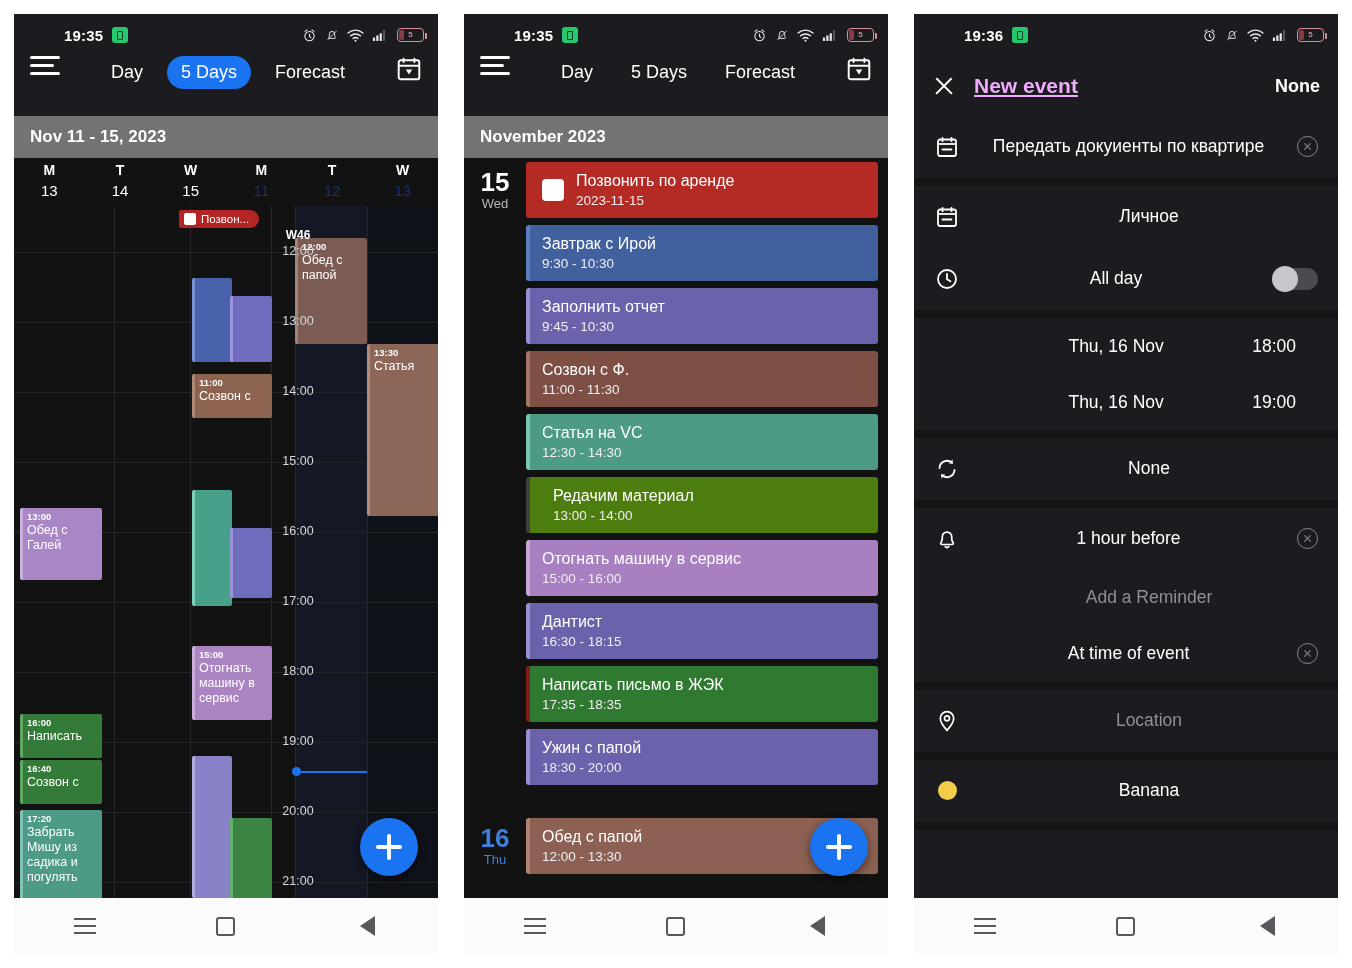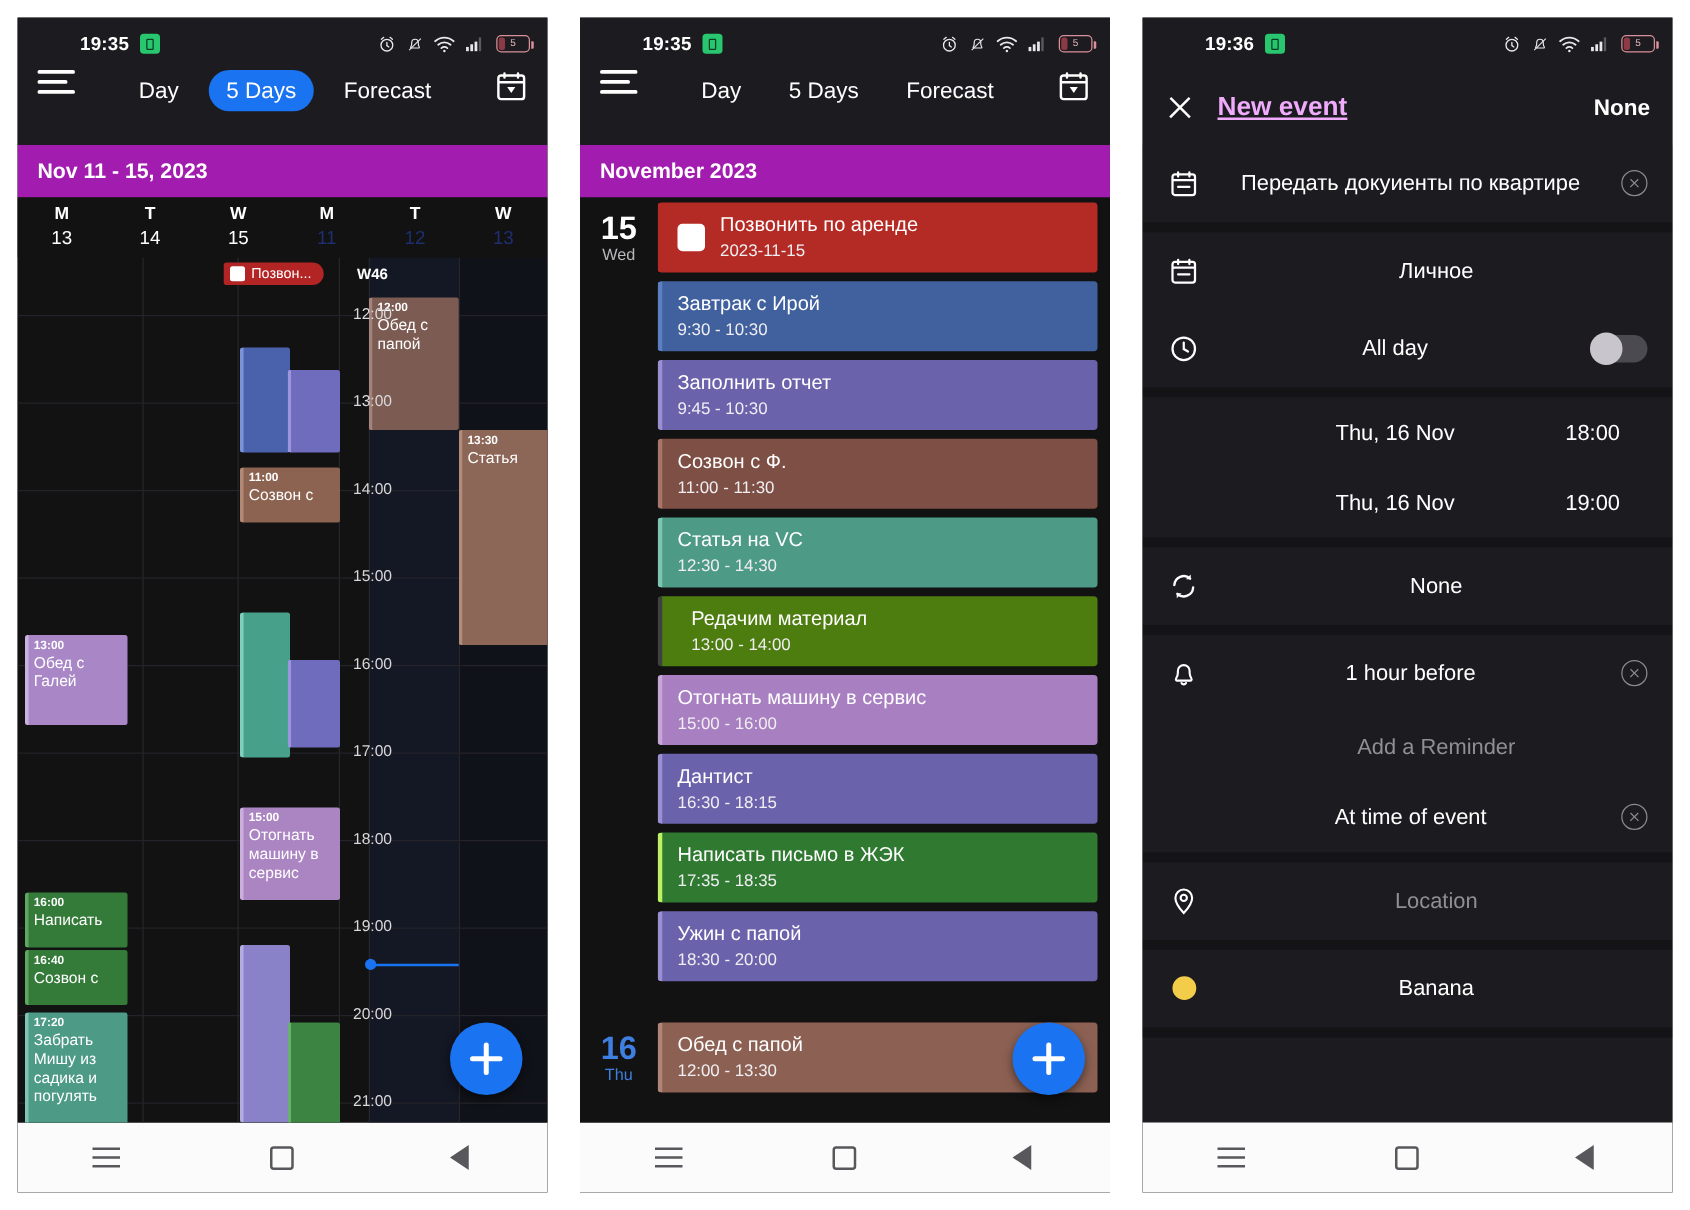--- a/index.html
+++ b/index.html
@@ -70,21 +70,21 @@
     color:#ffffff; font-size:18px; padding: 6px 14px; border-radius: 18px;
     white-space: nowrap; cursor:pointer;
   }
   .tab.active { background:#1a73f0; }
   .calicon { width:26px;height:26px;position:relative;cursor:pointer; }
   .calicon svg{display:block;}
 
   
   .subhead {
     height: 42px; display:flex; align-items:center; padding:0 16px;
-    color:#fff; font-size:17px; font-weight:bold; background:#a21caf; flex:0 0 auto;
+    color:#fff; font-size:17px; font-weight:bold; background:#737373; flex:0 0 auto;
   }
   .gridwrap{ position:relative; flex:1; background:#121212; overflow:hidden;}
   .daybar{ position:absolute;top:0;left:0;right:0;height:48px; display:flex; background:#121212; z-index:3;}
   .daycol{ flex:1 1 0; text-align:center; padding-top:2px;}
   .daycol .dw{ color:#ffffff; font-size:14px; font-weight:bold; line-height:20px;}
   .daycol .dn{ color:#ffffff; font-size:15px; line-height:22px;}
   .daycol.dim .dw{ color:#ffffff; }
   .daycol.dim .dn{ color:#1d2f6e; }
   .grid-canvas{ position:absolute; top:48px; left:0; right:0; bottom:0; }
   .vline{ position:absolute; top:0; bottom:0; width:1px; background:#26262b;}
@@ -293,21 +293,21 @@
         <div class="hline" style="top:186px"></div>
         <div class="hline" style="top:256px"></div>
         <div class="hline" style="top:326px"></div>
         <div class="hline" style="top:396px"></div>
         <div class="hline" style="top:466px"></div>
         <div class="hline" style="top:536px"></div>
         <div class="hline" style="top:606px"></div>
         <div class="hline" style="top:676px"></div>
 
         <div class="timecol" style="left:257px">
-          <div class="wnum" style="top:6px">W46</div>
+          <div class="wnum" style="top:22px">W46</div>
           <div class="tlabel" style="top:38px">12:00</div>
           <div class="tlabel" style="top:108px">13:00</div>
           <div class="tlabel" style="top:178px">14:00</div>
           <div class="tlabel" style="top:248px">15:00</div>
           <div class="tlabel" style="top:318px">16:00</div>
           <div class="tlabel" style="top:388px">17:00</div>
           <div class="tlabel" style="top:458px">18:00</div>
           <div class="tlabel" style="top:528px">19:00</div>
           <div class="tlabel" style="top:598px">20:00</div>
           <div class="tlabel" style="top:668px">21:00</div>
@@ -531,21 +531,21 @@
         <div class="agev" style="background:#6a63ab;border-left:4px solid #9a8fd1;">
           <span class="txt">
             <span class="ttl">Дантист</span>
             <span class="tm">16:30 - 18:15</span>
           </span>
         </div>
       </div>
 
       <div class="agrow">
         <div class="agdate"></div>
-        <div class="agev" style="background:#2f7a30;border-left:4px solid #bef264;">
+        <div class="agev" style="background:#2f7a30;border-left:4px solid #7f1d1d;">
           <span class="txt">
             <span class="ttl">Написать письмо в ЖЭК</span>
             <span class="tm">17:35 - 18:35</span>
           </span>
         </div>
       </div>
 
       <div class="agrow">
         <div class="agdate"></div>
         <div class="agev" style="background:#6a63ab;border-left:4px solid #9a8fd1;">

